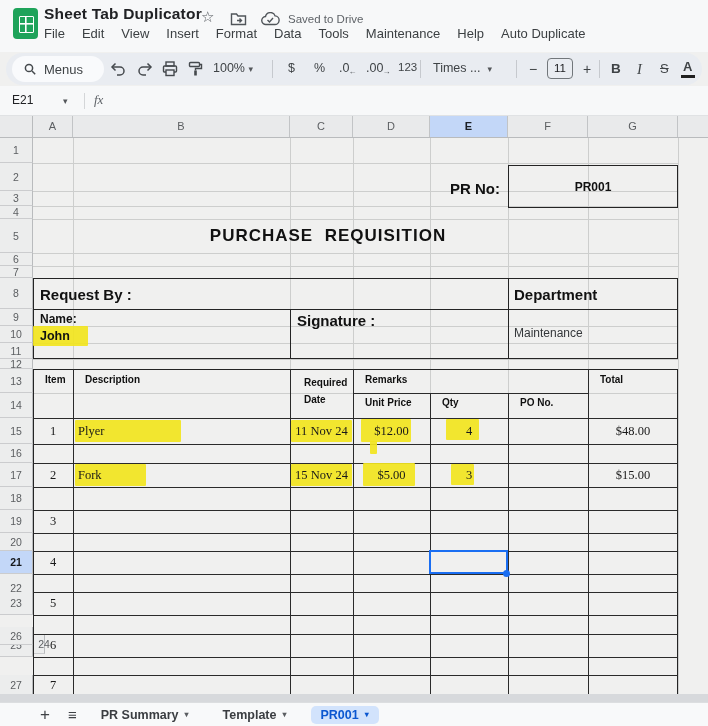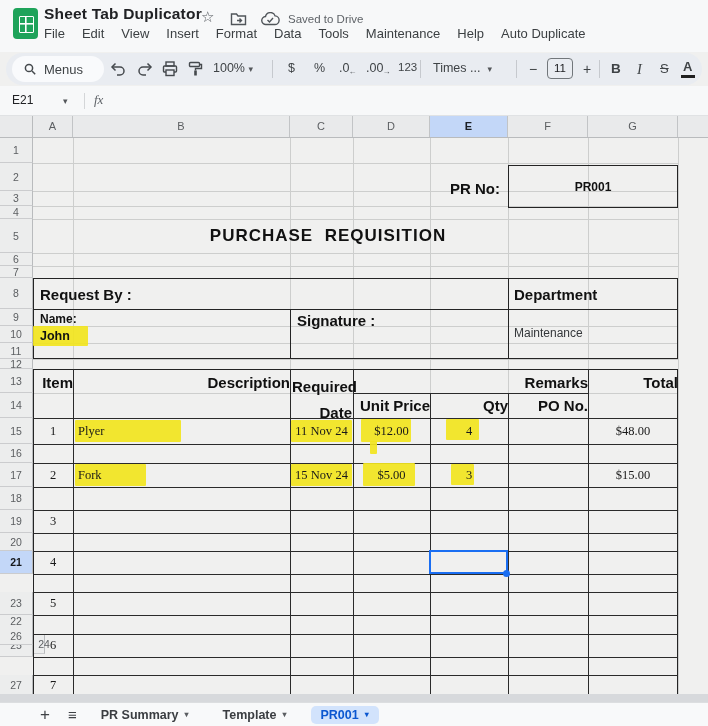--- a/index.html
+++ b/index.html
@@ -42,21 +42,21 @@
       box-sizing:border-box;background:#eceded;text-align:center;font-size:10.5px;color:#5b5e61;
       display:flex;align-items:center;justify-content:center;}
   .rowhead.sel{background:#c3d7f8;color:#15181c;font-weight:bold;}
   .gridline{position:absolute;background:#cdcecd;}
   
   .blackbox{position:absolute;border:1.5px solid #242424;box-sizing:border-box;}
   .lbl{position:absolute;font-weight:bold;color:#111;font-size:15px;}
   .serif{font-family:"Liberation Serif",serif;color:#191919;}
   .hl{position:absolute;background:#f2e51e;opacity:.92;border-radius:1px;}
   .tline{position:absolute;background:#2a2a2a;}
-  .thead{position:absolute;font-weight:bold;font-size:15px;color:#101010;text-align:right;}
+  .thead{position:absolute;font-weight:bold;font-size:10px;color:#101010;text-align:left;margin-left:12px;}
   .tcell{position:absolute;font-size:12.5px;display:flex;align-items:center;justify-content:center;}
   .tcell.left{justify-content:flex-start;}
   .selcell{left:429px;top:550px;width:79px;height:24px;border:2px solid #1a6ef2;box-sizing:border-box;}
   .selhandle{left:503px;top:570px;width:7px;height:7px;background:#1a6ef2;border-radius:50%;}
   
   .bstrip{left:0;top:694px;width:708px;height:8px;background:#d7d9dc;}
   .tabbar{left:0;top:702px;width:708px;height:24px;background:#f8f9fa;border-top:1px solid #dcdee0;
       box-sizing:border-box;display:flex;align-items:center;}
   .tabbar .plus{margin-left:40px;font-size:17px;color:#3f4246;line-height:20px;}
   .tabbar .ham{margin-left:18px;font-size:15px;color:#3f4246;}
@@ -199,21 +199,21 @@
       <div class="rowhead abs" style="top: 359px; height: 10px;">12</div>
       <div class="rowhead abs" style="top: 369px; height: 24px;">13</div>
       <div class="rowhead abs" style="top: 393px; height: 25px;">14</div>
       <div class="rowhead abs" style="top: 418px; height: 26px;">15</div>
       <div class="rowhead abs" style="top: 444px; height: 19px;">16</div>
       <div class="rowhead abs" style="top: 463px; height: 24px;">17</div>
       <div class="rowhead abs" style="top: 487px; height: 23px;">18</div>
       <div class="rowhead abs" style="top: 510px; height: 23px;">19</div>
       <div class="rowhead abs" style="top: 533px; height: 18px;">20</div>
       <div class="rowhead abs sel" style="top: 551px; height: 23px;">21</div>
-      <div class="rowhead abs" style="top: 607px; height: 28px;">22</div>
+      <div class="rowhead abs" style="top: 574px; height: 28px;">22</div>
       <div class="rowhead abs" style="top: 592px; height: 23px;">23</div>
       <div class="rowhead abs" style="top: 635px; height: 19px; padding-left: 44px;">24</div>
       <div class="rowhead abs" style="top: 634px; height: 23px;">25</div>
       <div class="rowhead abs" style="top: 627px; height: 18px;">26</div>
       <div class="rowhead abs" style="top: 675px; height: 20px;">27</div>
     </div>
   <div id="gridlines">
       <div class="gridline" style="left: 73px; top: 138px; width: 1px; height: 556px;"></div>
       <div class="gridline" style="left: 290px; top: 138px; width: 1px; height: 556px;"></div>
       <div class="gridline" style="left: 353px; top: 138px; width: 1px; height: 556px;"></div>

